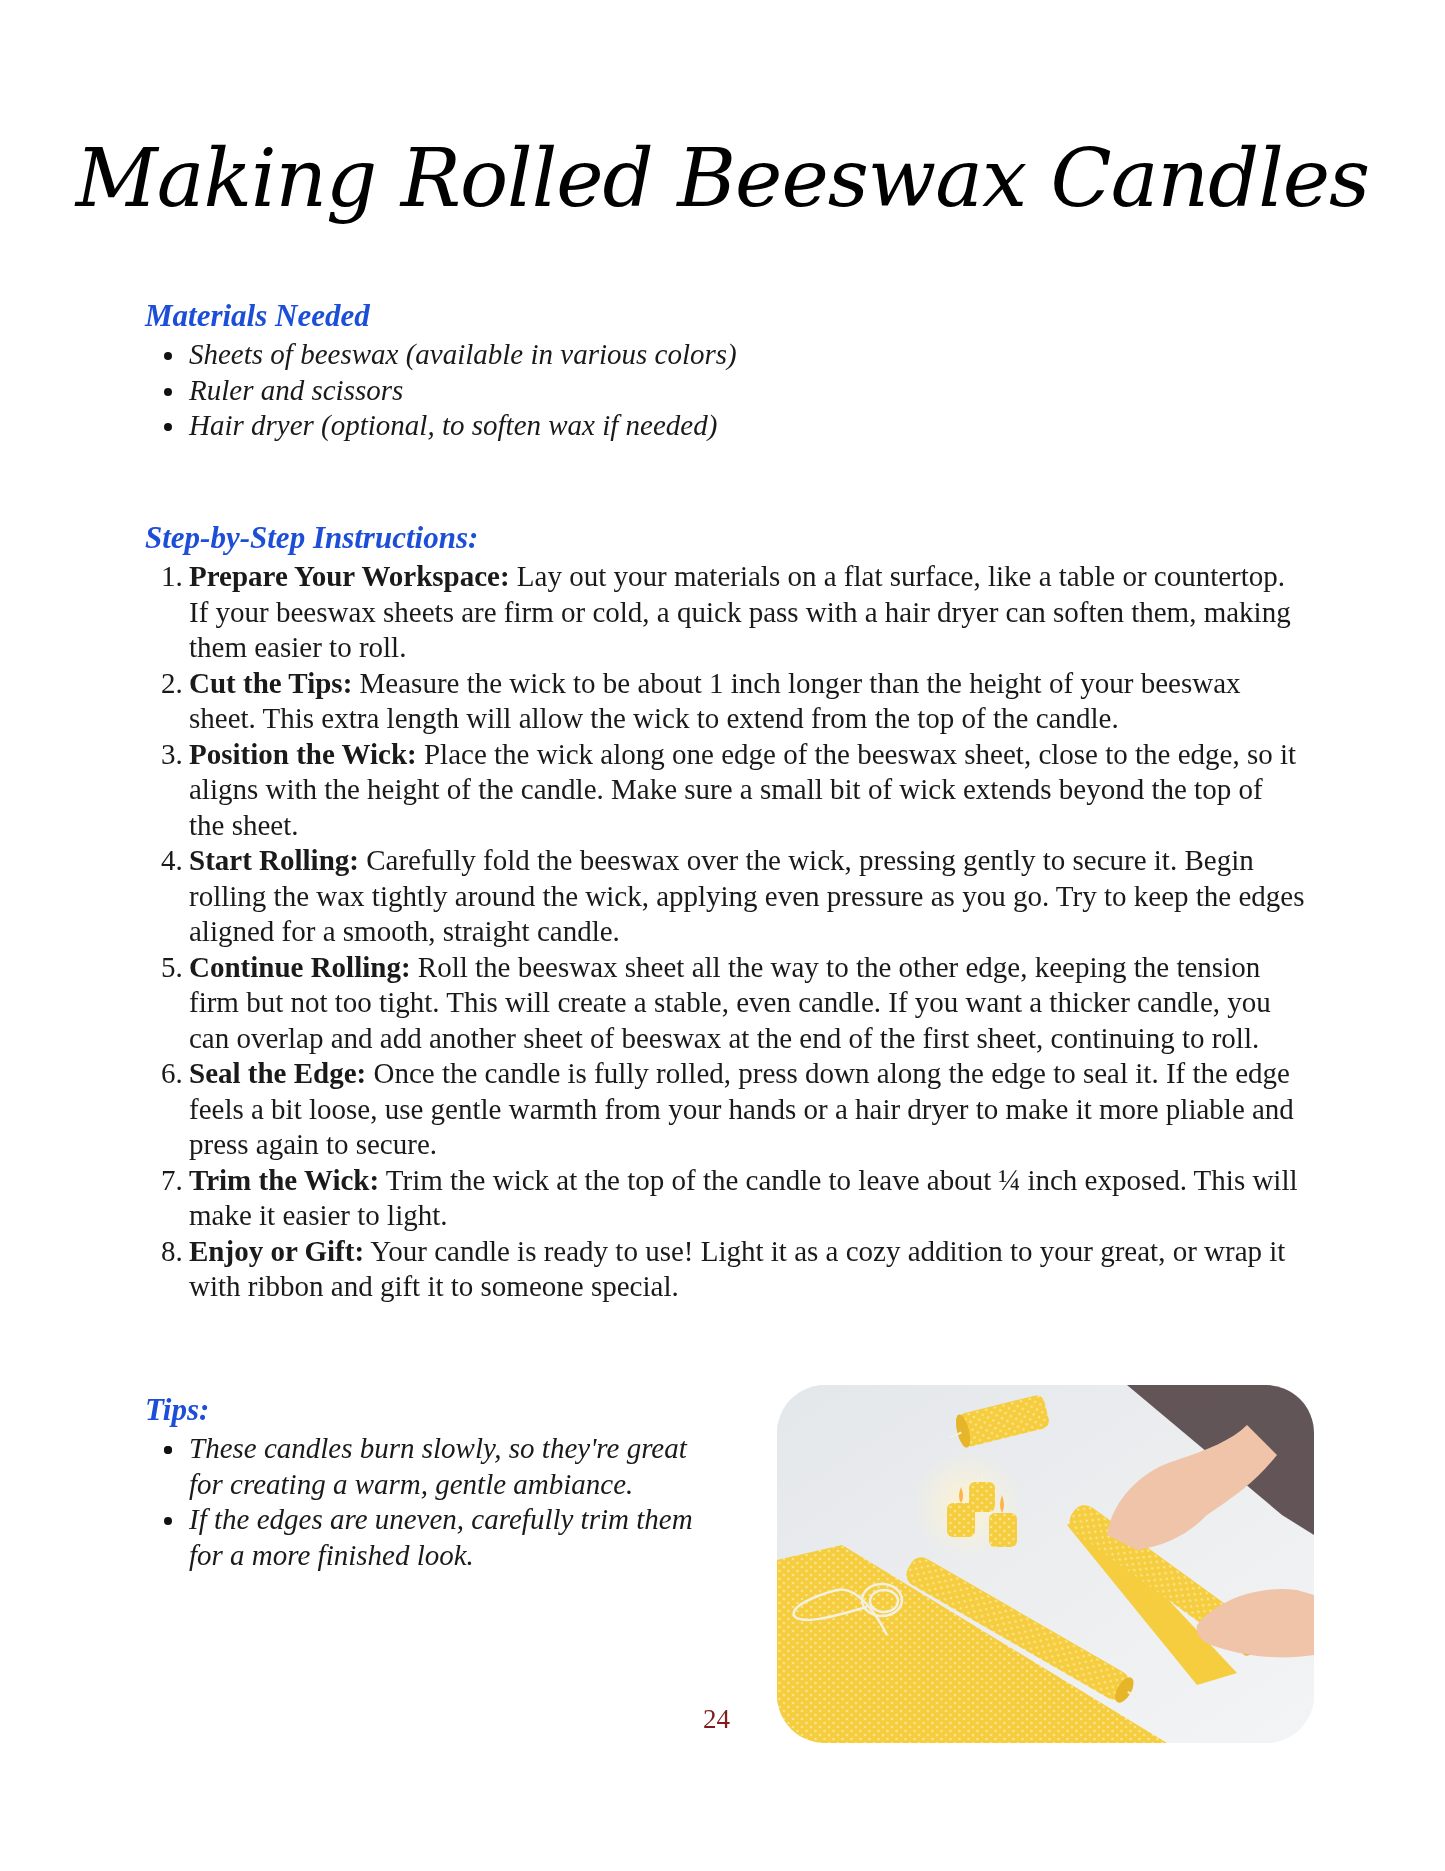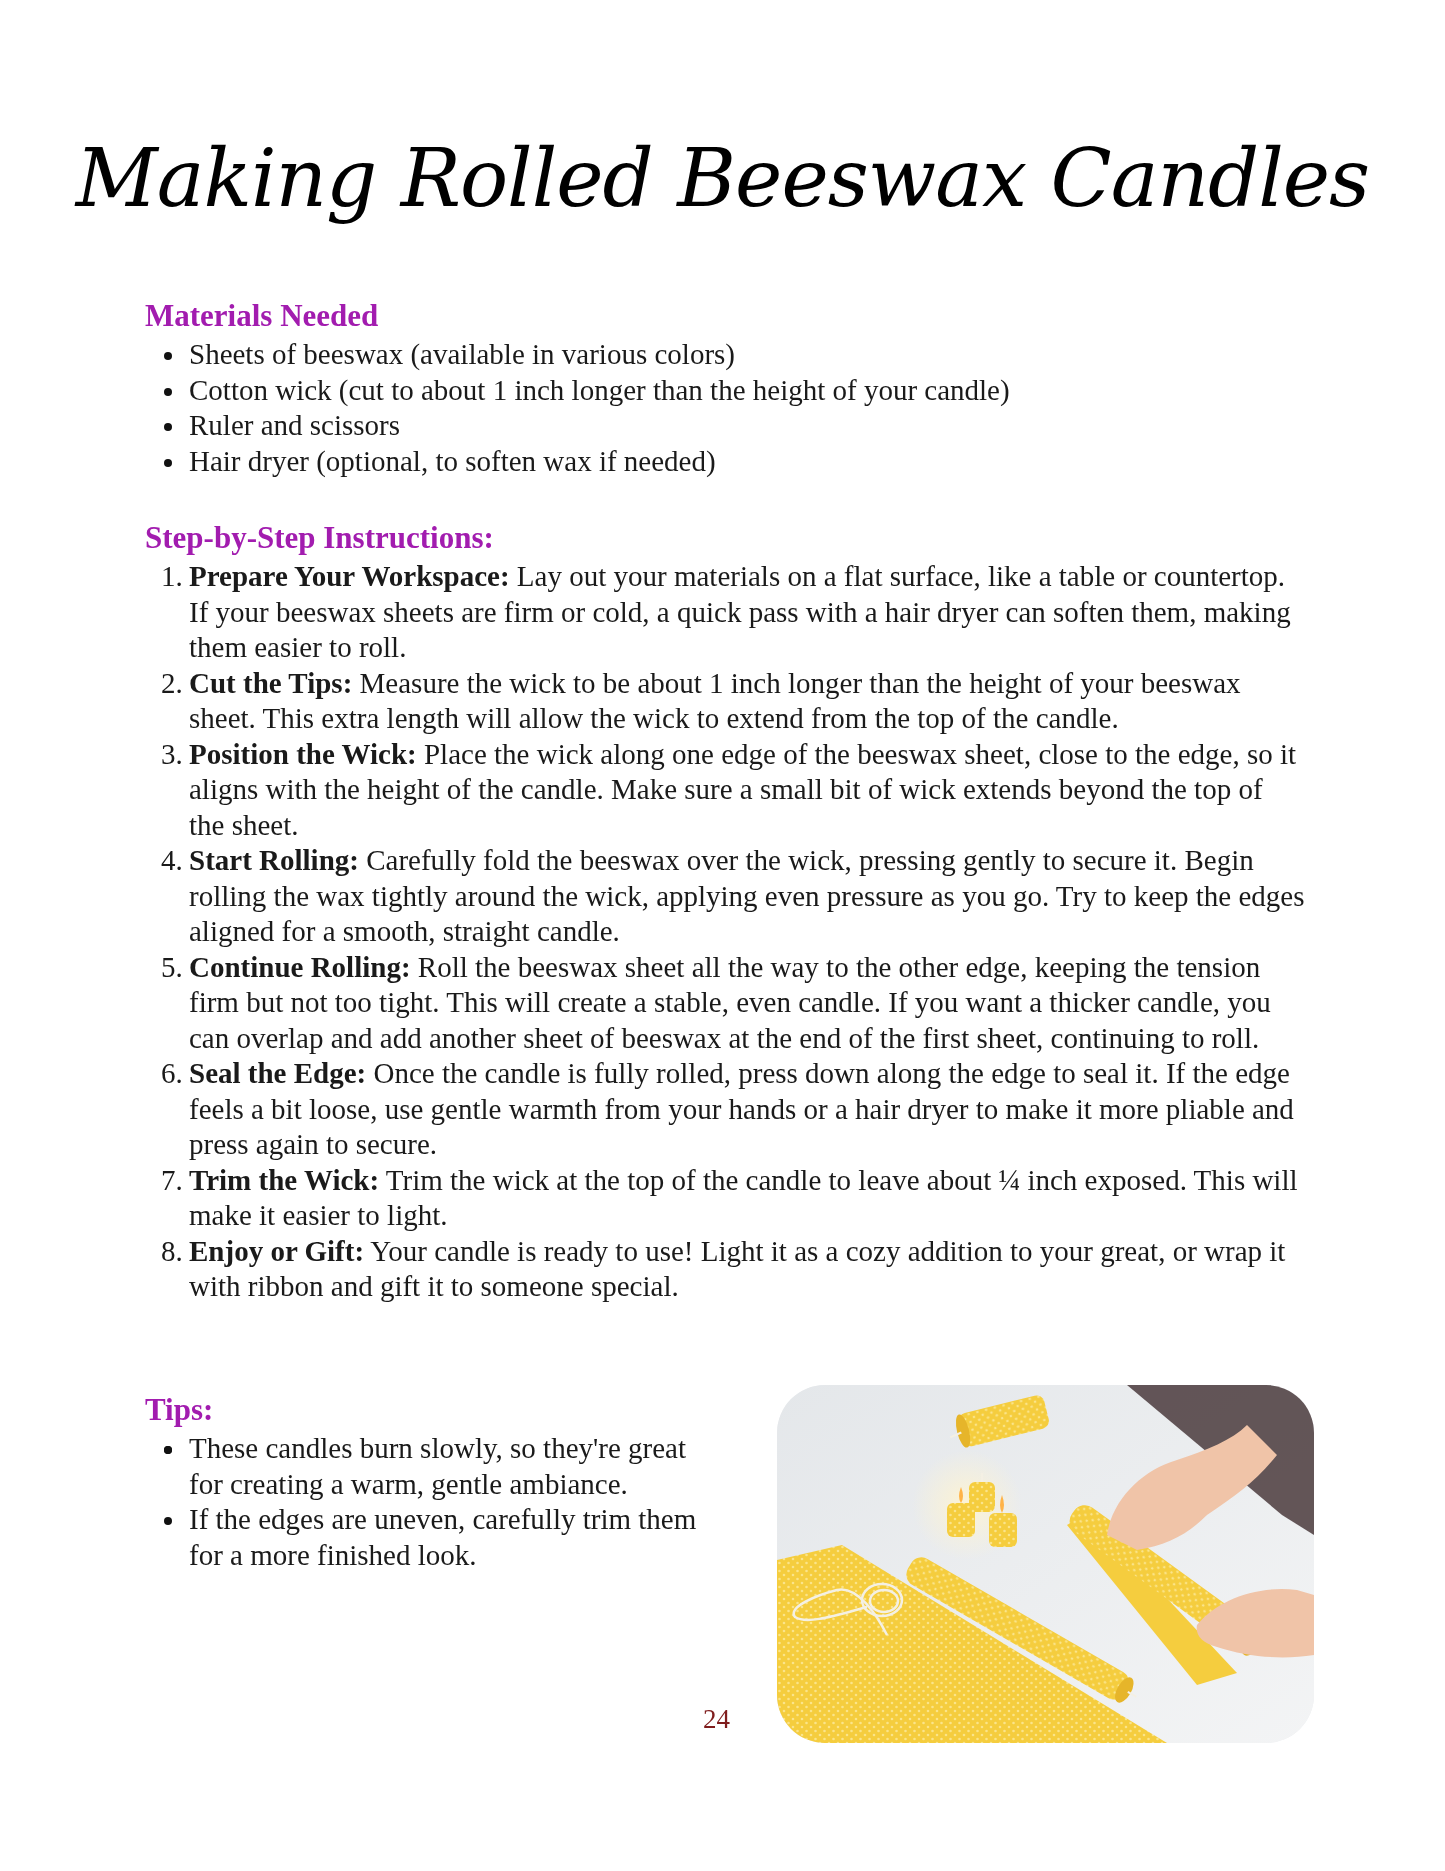--- a/index.html
+++ b/index.html
@@ -7,25 +7,25 @@
       width: 1445px; height: 1871px; position: relative; overflow: hidden;
       font-family: "Liberation Serif", "DejaVu Serif", serif; color: #111;
     }
     .title {
       position: absolute; left: 0; width: 1445px; top: 132px;
       text-align: center; font-family: "DejaVu Serif", "Liberation Serif", serif;
       font-style: italic; font-size: 80px; letter-spacing: -1px; color: #000;
       font-weight: normal; margin: 0;
     }
     .section-heading {
-      position: absolute; left: 145px; font-weight: bold; font-size: 31px; margin: 0; color: #a21caf;
+      position: absolute; left: 145px; font-weight: bold; font-size: 31px; margin: 0; color: #1d4ed8; font-style: italic;
     }
     .body-text { font-size: 29px; line-height: 35.5px; color: #1a1a1a; }
     ul.bullets { position: absolute; left: 145px; margin: 0; padding: 0; list-style: none; }
-    ul.bullets li { position: relative; padding-left: 44px; }
+    ul.bullets li { position: relative; padding-left: 44px; font-style: italic; }
     ul.bullets li .dot {
       position: absolute; left: 19px; top: 15px; width: 8px; height: 8px; border-radius: 50%; background: #111;
     }
     ol.steps { position: absolute; left: 145px; width: 1160px; margin: 0; padding: 0; list-style: none; }
     ol.steps li { position: relative; padding-left: 44px; }
     ol.steps li .num { position: absolute; left: 16px; top: 0; }
     ol.steps li b { font-weight: bold; }
     .photo {
       position: absolute; left: 777px; top: 1385px; width: 537px; height: 358px;
       border-radius: 48px; overflow: hidden; background: #eceef0;
@@ -33,21 +33,20 @@
     .page-number { position: absolute; left: 703px; top: 1704px; font-size: 27px; color: #7f1d1d; }
   </style>
 </head>
 <body>
 
 <h1 class="title">Making Rolled Beeswax Candles</h1>
 
 <h2 class="section-heading" style="top:298px;">Materials Needed</h2>
 <ul class="bullets body-text" style="top:337px; width:1150px;">
   <li><span class="dot"></span><span>Sheets of beeswax (available in various colors)</span></li>
-  <li><span class="dot"></span><span>Cotton wick (cut to about 1 inch longer than the height of your candle)</span></li>
   <li><span class="dot"></span><span>Ruler and scissors</span></li>
   <li><span class="dot"></span><span>Hair dryer (optional, to soften wax if needed)</span></li>
 </ul>
 
 <h2 class="section-heading" style="top:520px;">Step-by-Step Instructions:</h2>
 <ol class="steps body-text" style="top:559px;">
   <li><span class="num">1.</span><b>Prepare Your Workspace:</b><span> Lay out your materials on a flat surface, like a table or countertop. If your beeswax sheets are firm or cold, a quick pass with a hair dryer can soften them, making them easier to roll.</span></li>
   <li><span class="num">2.</span><b>Cut the Tips:</b><span> Measure the wick to be about 1 inch longer than the height of your beeswax sheet. This extra length will allow the wick to extend from the top of the candle.</span></li>
   <li><span class="num">3.</span><b>Position the Wick:</b><span> Place the wick along one edge of the beeswax sheet, close to the edge, so it aligns with the height of the candle. Make sure a small bit of wick extends beyond the top of the sheet.</span></li>
   <li><span class="num">4.</span><b>Start Rolling:</b><span> Carefully fold the beeswax over the wick, pressing gently to secure it. Begin rolling the wax tightly around the wick, applying even pressure as you go. Try to keep the edges aligned for a smooth, straight candle.</span></li>

